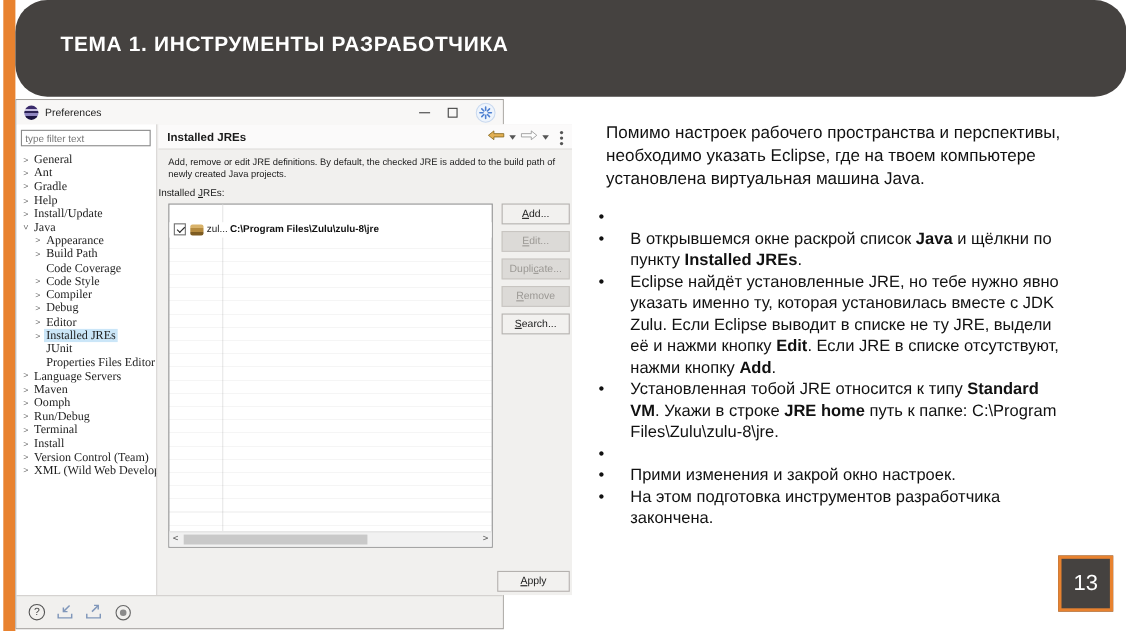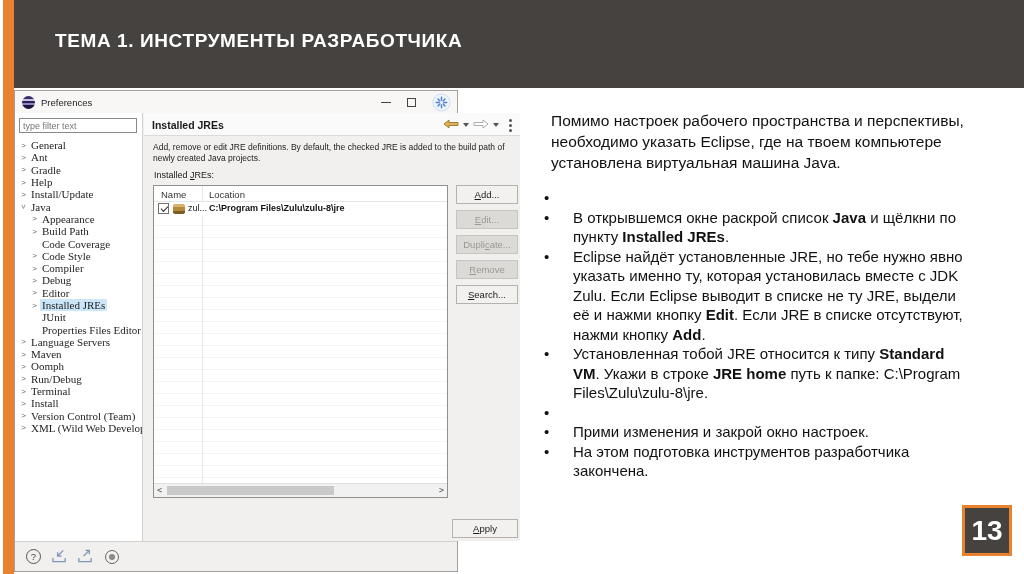--- a/index.html
+++ b/index.html
@@ -1,23 +1,23 @@
 <!DOCTYPE html>
 <html><head>
 <meta charset="utf-8">
 <style>
   * { margin:0; padding:0; box-sizing:border-box; }
   body { background:#e9e9e9; font-family:"Liberation Sans", sans-serif; }
   .slide { position:relative; width:1024px; height:574px; background:#ffffff; overflow:hidden; }
 
   
   .accent-stripe { position:absolute; left:3px; top:0; width:11px; height:574px; background:#E8822F; }
-  .header { position:absolute; left:14px; top:0; width:1010px; height:88px; background:#454240; }
+  .header { position:absolute; left:14px; top:0; width:1010px; height:88px; background:#454240;border-radius:29px; }
   .slide-title { position:absolute; left:41px; top:30px; color:#ffffff; font-size:19px; font-weight:bold; letter-spacing:0.6px; }
-  .page-box { position:absolute; left:962px; top:505px; width:50px; height:51px; background:#454240; border:3px solid #E8822F; color:#fff; font-size:28px; font-weight:bold; display:flex; align-items:center; justify-content:center; }
+  .page-box { position:absolute; left:962px; top:505px; width:50px; height:51px; background:#454240; border:3px solid #E8822F; color:#fff; font-size:20px; font-weight:normal; display:flex; align-items:center; justify-content:center; }
 
   
   .eclipse-window { position:absolute; left:14px; top:90px; width:444px; height:482px; background:#f1f0ee; border:1px solid #a3a09d; font-size:9.5px; color:#1a1a1a; }
   .titlebar { position:absolute; left:0; top:0; right:0; height:22px; background:#f8f7f6; display:flex; align-items:center; padding-left:7px; }
   .eclipse-icon { width:13px; height:13px; border-radius:50%; margin-right:6px; background:linear-gradient(180deg,#3a2b6b 0 3px,#c8c2e2 3px 5px,#2c2255 5px 7px,#8f86c0 7px 9px,#1b1440 9px 13px); }
   .win-title { font-size:9.5px; color:#222; }
   .win-controls { position:absolute; right:6px; top:2px; height:18px; display:flex; align-items:center; gap:16px; }
   .ctl-min { width:10px; height:1px; background:#444; display:inline-block; }
   .ctl-max { width:9px; height:9px; border:1px solid #444; display:inline-block; }
   .ctl-badge { width:19px; height:19px; display:inline-block; }
@@ -33,21 +33,21 @@
   .tree-item .lbl { font-size:11px; color:#1e1e1e; padding:0 2px;font-family:Liberation Serif, serif; }
   .tree-item.selected .lbl { background:#cbe6f8; }
 
   .panel { position:absolute; left:129px; top:22px; width:376px; height:428px; background:#f1f0ee; }
   .panel-header { position:absolute; left:0; top:0; right:0; height:23px; background:#fbfafa; border-bottom:1px solid #dcdad7; }
   .panel-title { position:absolute; left:8px; top:6px; font-weight:bold; font-size:10.5px; }
   .nav-icons { position:absolute; right:6px; top:0; height:23px; display:flex; align-items:center; gap:4px; }
   .caret { width:0; height:0; border-left:3px solid transparent; border-right:3px solid transparent; border-top:4px solid #555; display:inline-block; }
   .dots { width:3px; height:3px; border-radius:50%; background:#555; box-shadow:0 5px 0 #555, 0 10px 0 #555; margin:-8px 2px 0 6px; }
   .desc { position:absolute; left:9px; top:29px; width:360px; font-size:8.5px; line-height:11px; color:#222; }
-  .tbl-label { position:absolute; left:10px; top:57px; font-size:9px; }
+  .tbl-label { position:absolute; left:0; top:57px; font-size:9px; }
 
   .jre-table { position:absolute; left:9px; top:72px; width:295px; height:313px; background:#ffffff; border:1px solid #8f8f8f; }
   .tbl-head { position:absolute; left:0; top:0; right:0; height:16px; border-bottom:1px solid #e6e6e6; }
   .col-name { position:absolute; left:7px; top:3px; font-size:9.5px; color:#333; }
   .col-loc { position:absolute; left:55px; top:3px; font-size:9.5px; color:#333; }
   .col-sep { position:absolute; left:48px; top:0; bottom:14px; width:1px; background:#e6e6e6; }
   .tbl-rows { position:absolute; left:0; top:16px; right:0; bottom:14px; background:repeating-linear-gradient(180deg, transparent 0 11px, rgba(0,0,0,0.04) 11px 12px); }
   .jre-row { position:relative; height:14px; background:#fff; }
   .checkbox { position:absolute; left:4px; top:1px; width:11px; height:11px; border:1px solid #707070; background:#fff; }
   .checkbox.checked::after { content:""; position:absolute; left:1.5px; top:2px; width:6px; height:3px; border-left:1.6px solid #2b2b2b; border-bottom:1.6px solid #2b2b2b; transform:rotate(-45deg); }
@@ -233,24 +233,20 @@
                 <path d="M10 1v2.5H1v3h9V9l5-4z" fill="#fdfdfd" stroke="#9a9a9a" stroke-width="0.8"></path>
               </svg></span>
           <span class="caret"></span>
           <span class="dots"></span>
         </div>
       </div>
       <div class="desc">Add, remove or edit JRE definitions. By default, the checked JRE is added to the build path of newly created Java projects.</div>
       <div class="tbl-label">Installed <u>J</u>REs:</div>
 
       <div class="jre-table">
-        <div class="tbl-head">
-          <span class="col-name">Name</span>
-          <span class="col-loc">Location</span>
-        </div>
         <div class="col-sep"></div>
         <div class="tbl-rows">
             <div class="jre-row">
               <span class="checkbox checked"></span>
               <span class="jre-icon"></span>
               <span class="jre-name">zul...</span>
               <span class="jre-loc">C:\Program Files\Zulu\zulu-8\jre</span>
             </div>
           </div>
         <div class="hscrollbar">

